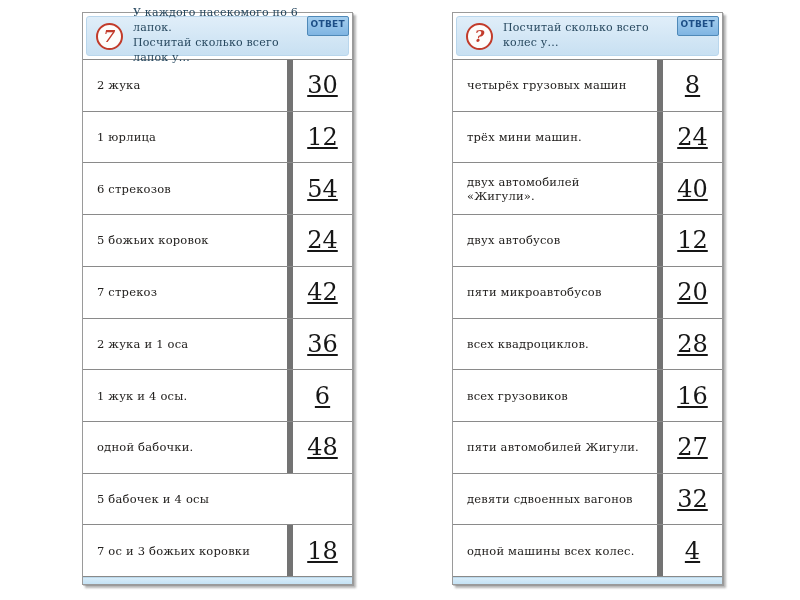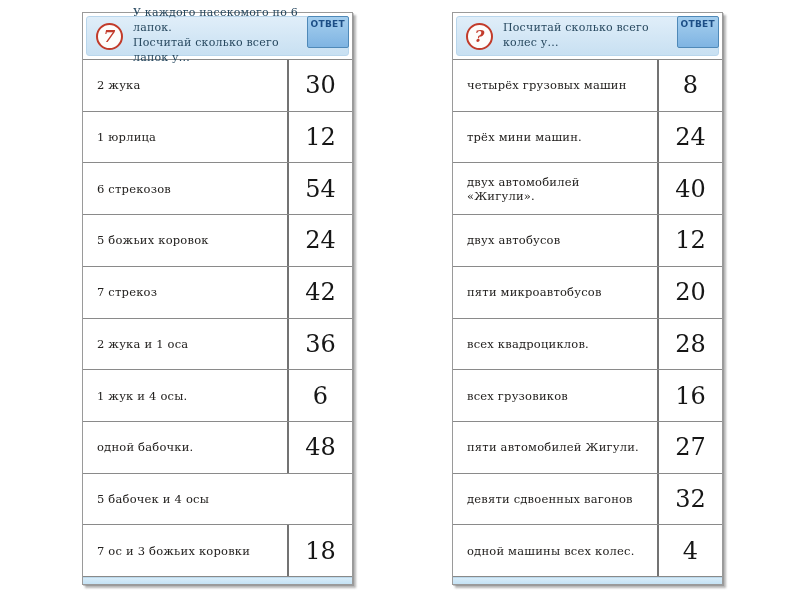--- a/index.html
+++ b/index.html
@@ -57,21 +57,21 @@
     line-height: 1.35;
     letter-spacing: 0.2px;
     filter: blur(0.45px);
   }
   .header-text div:empty { display: none; }
 
   .badge {
     position: absolute;
     top: -1px; right: -1px;
     min-width: 40px;
-    height: 32px;
+    height: 20px;
     padding: 0 3px;
     background: linear-gradient(#a6cfef, #7fb4e2);
     border: 1px solid #4f89b8;
     border-radius: 2px;
     color: #1c4e86;
     font-family: "DejaVu Sans", sans-serif;
     font-size: 9px;
     font-weight: bold;
     line-height: 15px;
     text-align: center;
@@ -99,28 +99,29 @@
     padding-left: 14px;
     padding-right: 6px;
     color: #23211f;
     font-size: 11.5px;
     font-weight: 400;
     letter-spacing: 0.2px;
     filter: blur(0.5px);
   }
   .value-cell {
     flex: 0 0 65px;
-    border-left: 2px solid #737373;
+    border-left: 6px solid #737373;
     display: flex;
     align-items: center;
     justify-content: center;
     color: #161616;
     font-size: 24px;
     font-family: "DejaVu Serif", serif;
     filter: blur(0.3px);
+    text-decoration: underline;
   }
   .footer-strip {
     flex: 0 0 7px;
     background: linear-gradient(#d8ecf9, #c4e2f4);
     border-top: 1px solid #bcd9ec;
   }
 </style>
 </head>
 <body>
 

